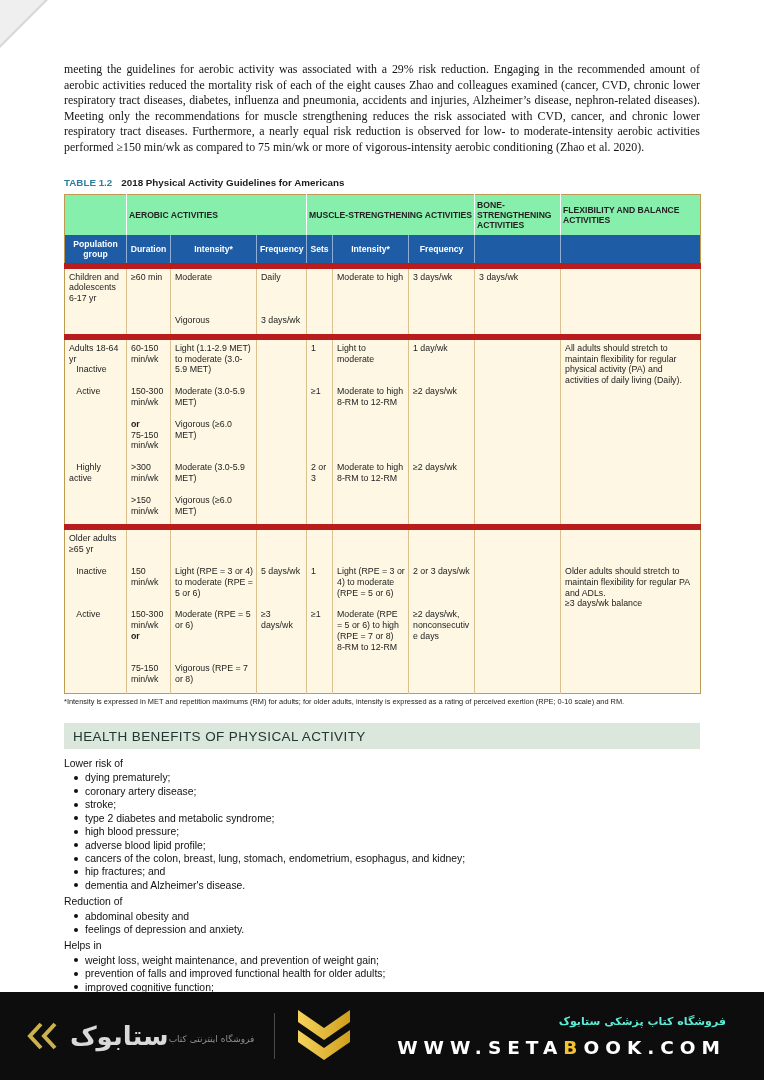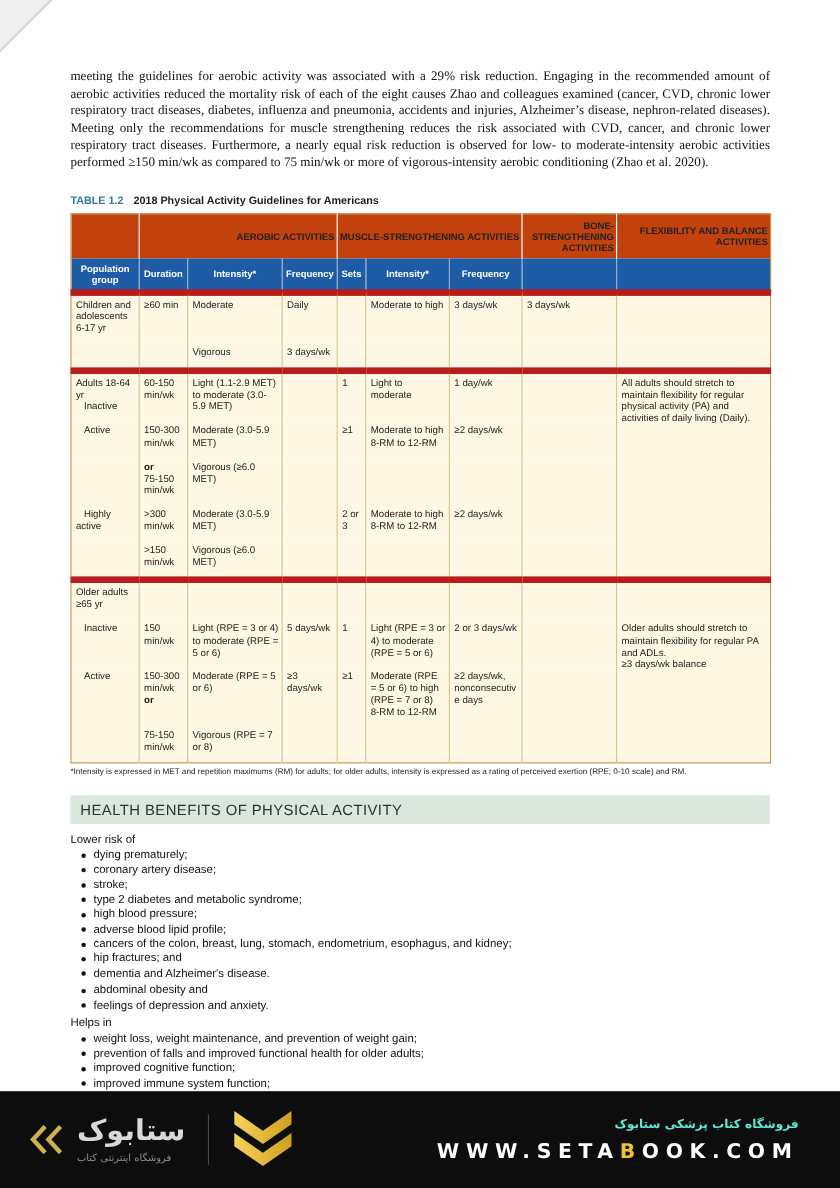--- a/index.html
+++ b/index.html
@@ -24,21 +24,21 @@
 
   .tcap { margin-top: 21px; font-size: 9.8px; font-weight: bold; }
   .tlabel { color: #2e7da0; margin-right: 9px; }
   .ttitle { color: #1c1c1c; }
 
   table.guide {
     border-collapse: collapse; table-layout: fixed; width: 636px; margin-top: 6px;
     border: 1px solid #bf9a4f;
   }
   .grp-row th {
-    background: #c2410c; font-size: 8.6px; font-weight: bold; text-align: right;
+    background: #86efac; font-size: 8.6px; font-weight: bold; text-align: left;
     vertical-align: middle; padding: 5px 2px; color: #222; border-left: 1px solid #ffffff;
   }
   .grp-row th:first-child { border-left: none; }
   .blue-row th {
     background: #1e5ca6; color: #ffffff; font-size: 8.6px; font-weight: bold;
     text-align: center; vertical-align: middle; padding: 4px 3px;
     border-left: 1px solid rgba(255,255,255,.5);
   }
   .blue-row th:first-child { border-left: none; }
   tbody td {
@@ -66,21 +66,21 @@
     content: ""; position: absolute; left: 2px; top: 4.6px; width: 4px; height: 4px;
     border-radius: 50%; background: #111;
   }
   .benefits li.faded { opacity: .3; }
 
   .footer {
     position: absolute; left: 0; right: 0; bottom: 0; height: 88px; background: #0d0d0d;
     display: flex; align-items: center; padding: 0 38px 0 26px; z-index: 5;
   }
   .brand { display: flex; align-items: center; gap: 10px; }
-  .brand-txt { display: flex; flex-direction: column; align-items: flex-start; }
+  .brand-txt { display: flex; flex-direction: row; align-items: center; }
   .wordmark { font-family: "DejaVu Sans", sans-serif; color: #d9d9d9; font-size: 26px;
     font-weight: bold; direction: rtl; line-height: 1.1; }
   .brand-sub { font-family: "DejaVu Sans", sans-serif; color: #8f8f8f; font-size: 9px;
     direction: rtl; margin-top: 5px; }
   .fdivider { width: 1px; height: 46px; background: #4a4a4a; margin: 0 20px; }
   .spacer { flex: 1; }
   .ftext { text-align: right; }
   .tagline { font-family: "DejaVu Sans", sans-serif; color: #5eead4; font-size: 11px;
     font-weight: bold; direction: rtl; }
   .url { margin-top: 9px; font-family: "DejaVu Sans", sans-serif; color: #ffffff;
@@ -457,20 +457,21 @@
           <li>dying prematurely;</li>
           <li>coronary artery disease;</li>
           <li>stroke;</li>
           <li>type 2 diabetes and metabolic syndrome;</li>
           <li>high blood pressure;</li>
           <li>adverse blood lipid profile;</li>
           <li>cancers of the colon, breast, lung, stomach, endometrium, esophagus, and kidney;</li>
           <li>hip fractures; and</li>
           <li>dementia and Alzheimer's disease.</li>
         </ul>
+        <div class="lead">Reduction of</div>
         <ul>
           <li>abdominal obesity and</li>
           <li>feelings of depression and anxiety.</li>
         </ul>
         <div class="lead">Helps in</div>
         <ul>
           <li>weight loss, weight maintenance, and prevention of weight gain;</li>
           <li>prevention of falls and improved functional health for older adults;</li>
           <li>improved cognitive function;</li>
           <li>improved immune system function;</li>

